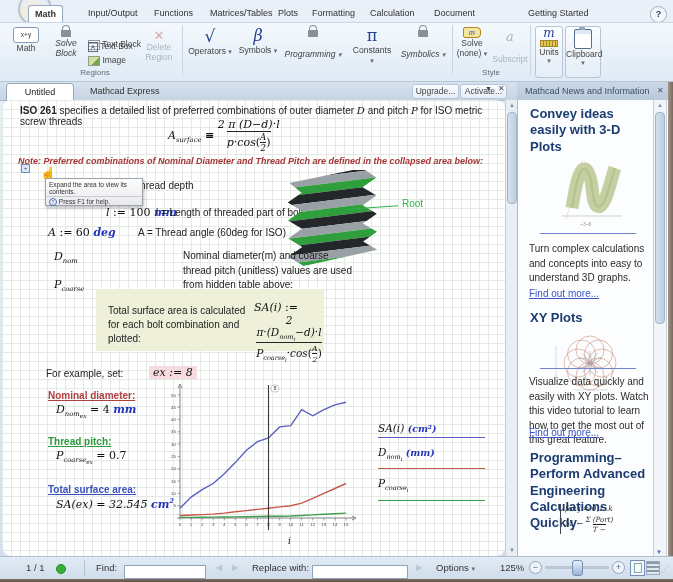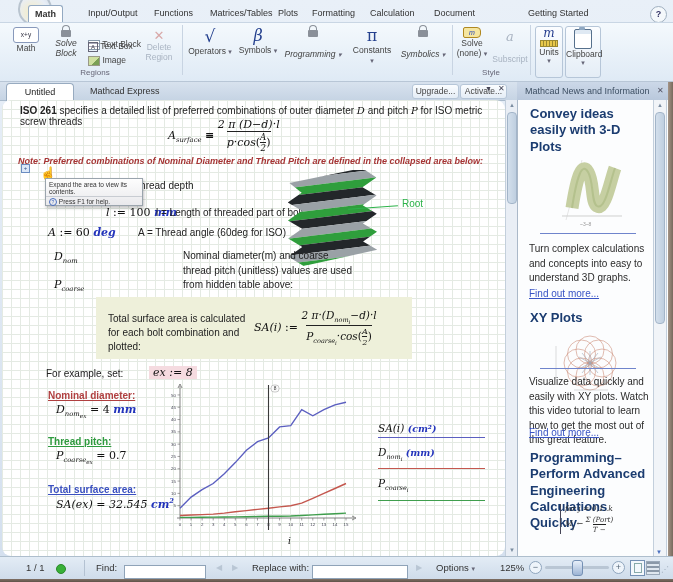--- a/index.html
+++ b/index.html
@@ -215,21 +215,21 @@
   <div class="a txt" style="left:136px;top:127px;">A = Thread angle (60deg for ISO)</div>
 
   <div class="a math" style="left:52px;top:150px;">
     <span>D</span><sub>nom</sub>
   </div>
   <div class="a math" style="left:52px;top:178px;">
     <span>P</span><sub>coarse</sub>
   </div>
   <div class="a txt" style="left:136px;top:149px;width:172px;line-height:1.45;margin-left:45px;">Nominal diameter(m) and coarse thread pitch (unitless) values are used from hidden table above:</div>
 
-  <div class="a" style="left:94px;top:197px;width:316px;height:62px;background:#eef0da;">
+  <div class="a" style="left:94px;top:189px;width:228px;height:62px;background:#eef0da;">
     <div class="a txt" style="left:12px;top:15px;width:138px;line-height:1.4;">Total surface area is calculated for each bolt combination and plotted:</div>
     <div class="a math" style="left:158px;top:12px;">
       <span>SA(i)</span><span style="font-style:normal;"> := </span>
       <span class="frac" style="font-size:10.5px;">
         <span class="num"><span>2 π·(</span><span>D</span><sub><span>nom</span><sub>i</sub></sub><span>−d)·l</span></span>
         <span class="den"><span>P</span><sub><span>coarse</span><sub>i</sub></sub><span>·cos</span><span style="font-style:normal;">(</span><span class="sfrac">
               <span class="num">A</span>
               <span class="den">2</span>
             </span><span style="font-style:normal;">)</span></span>
       </span>

